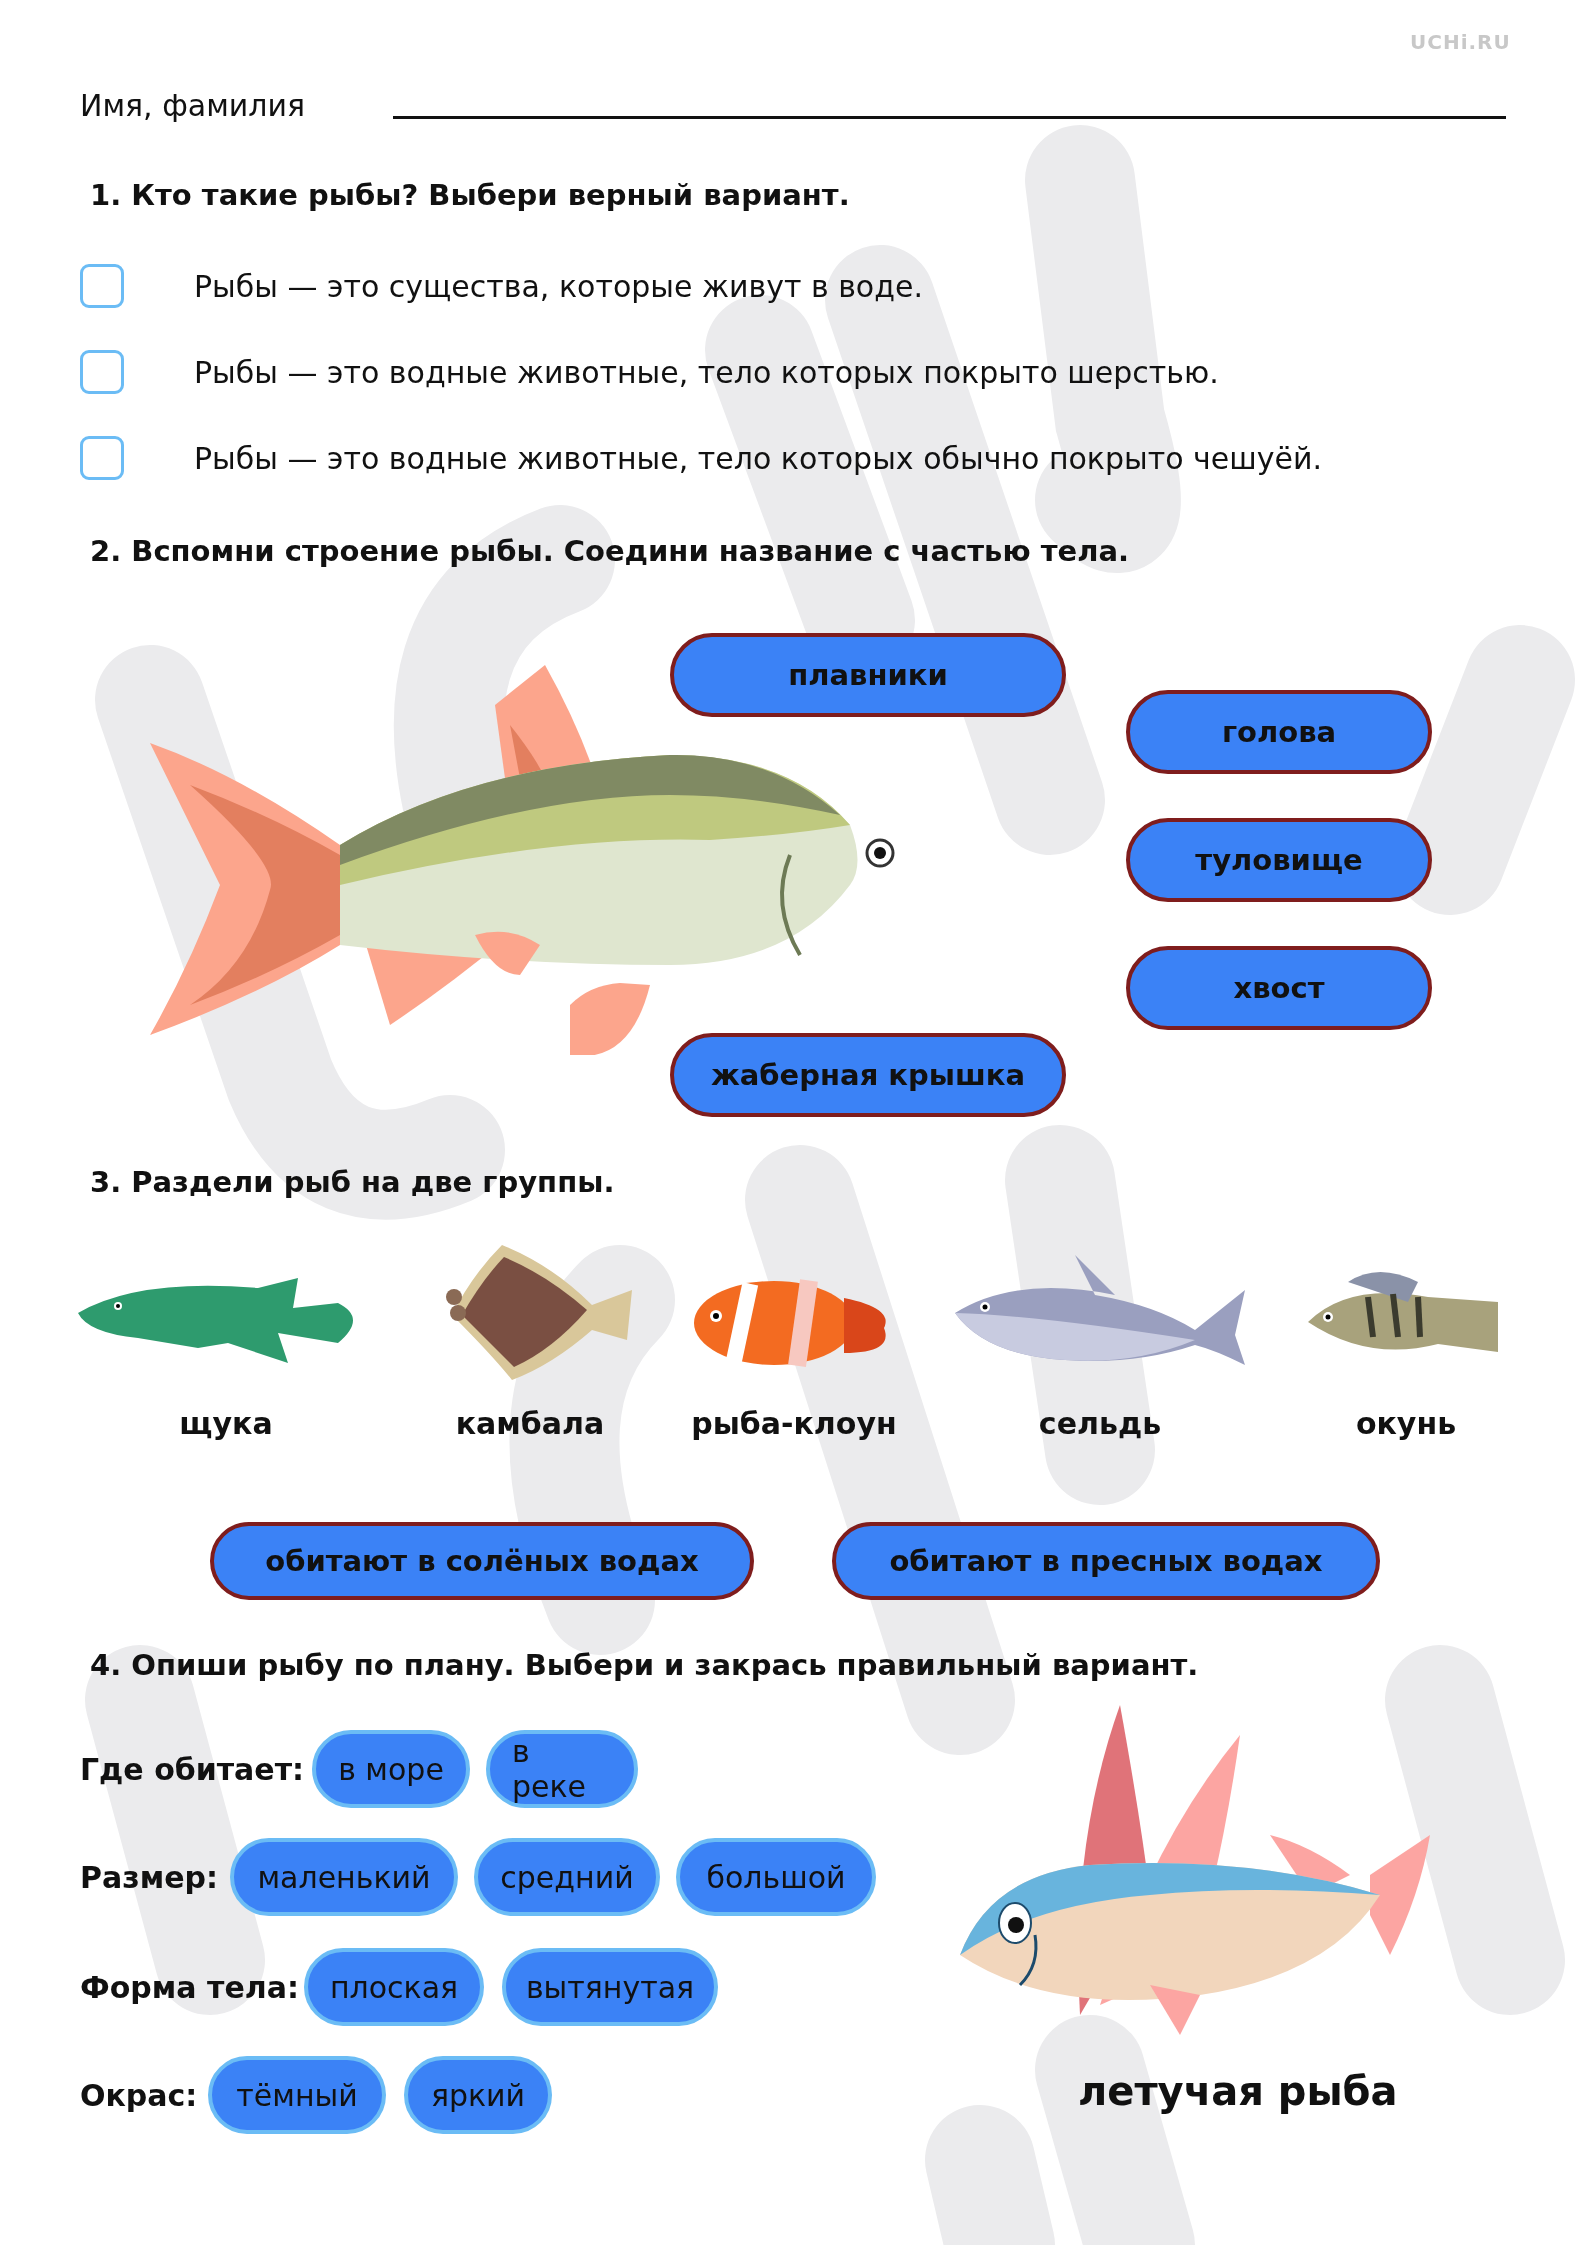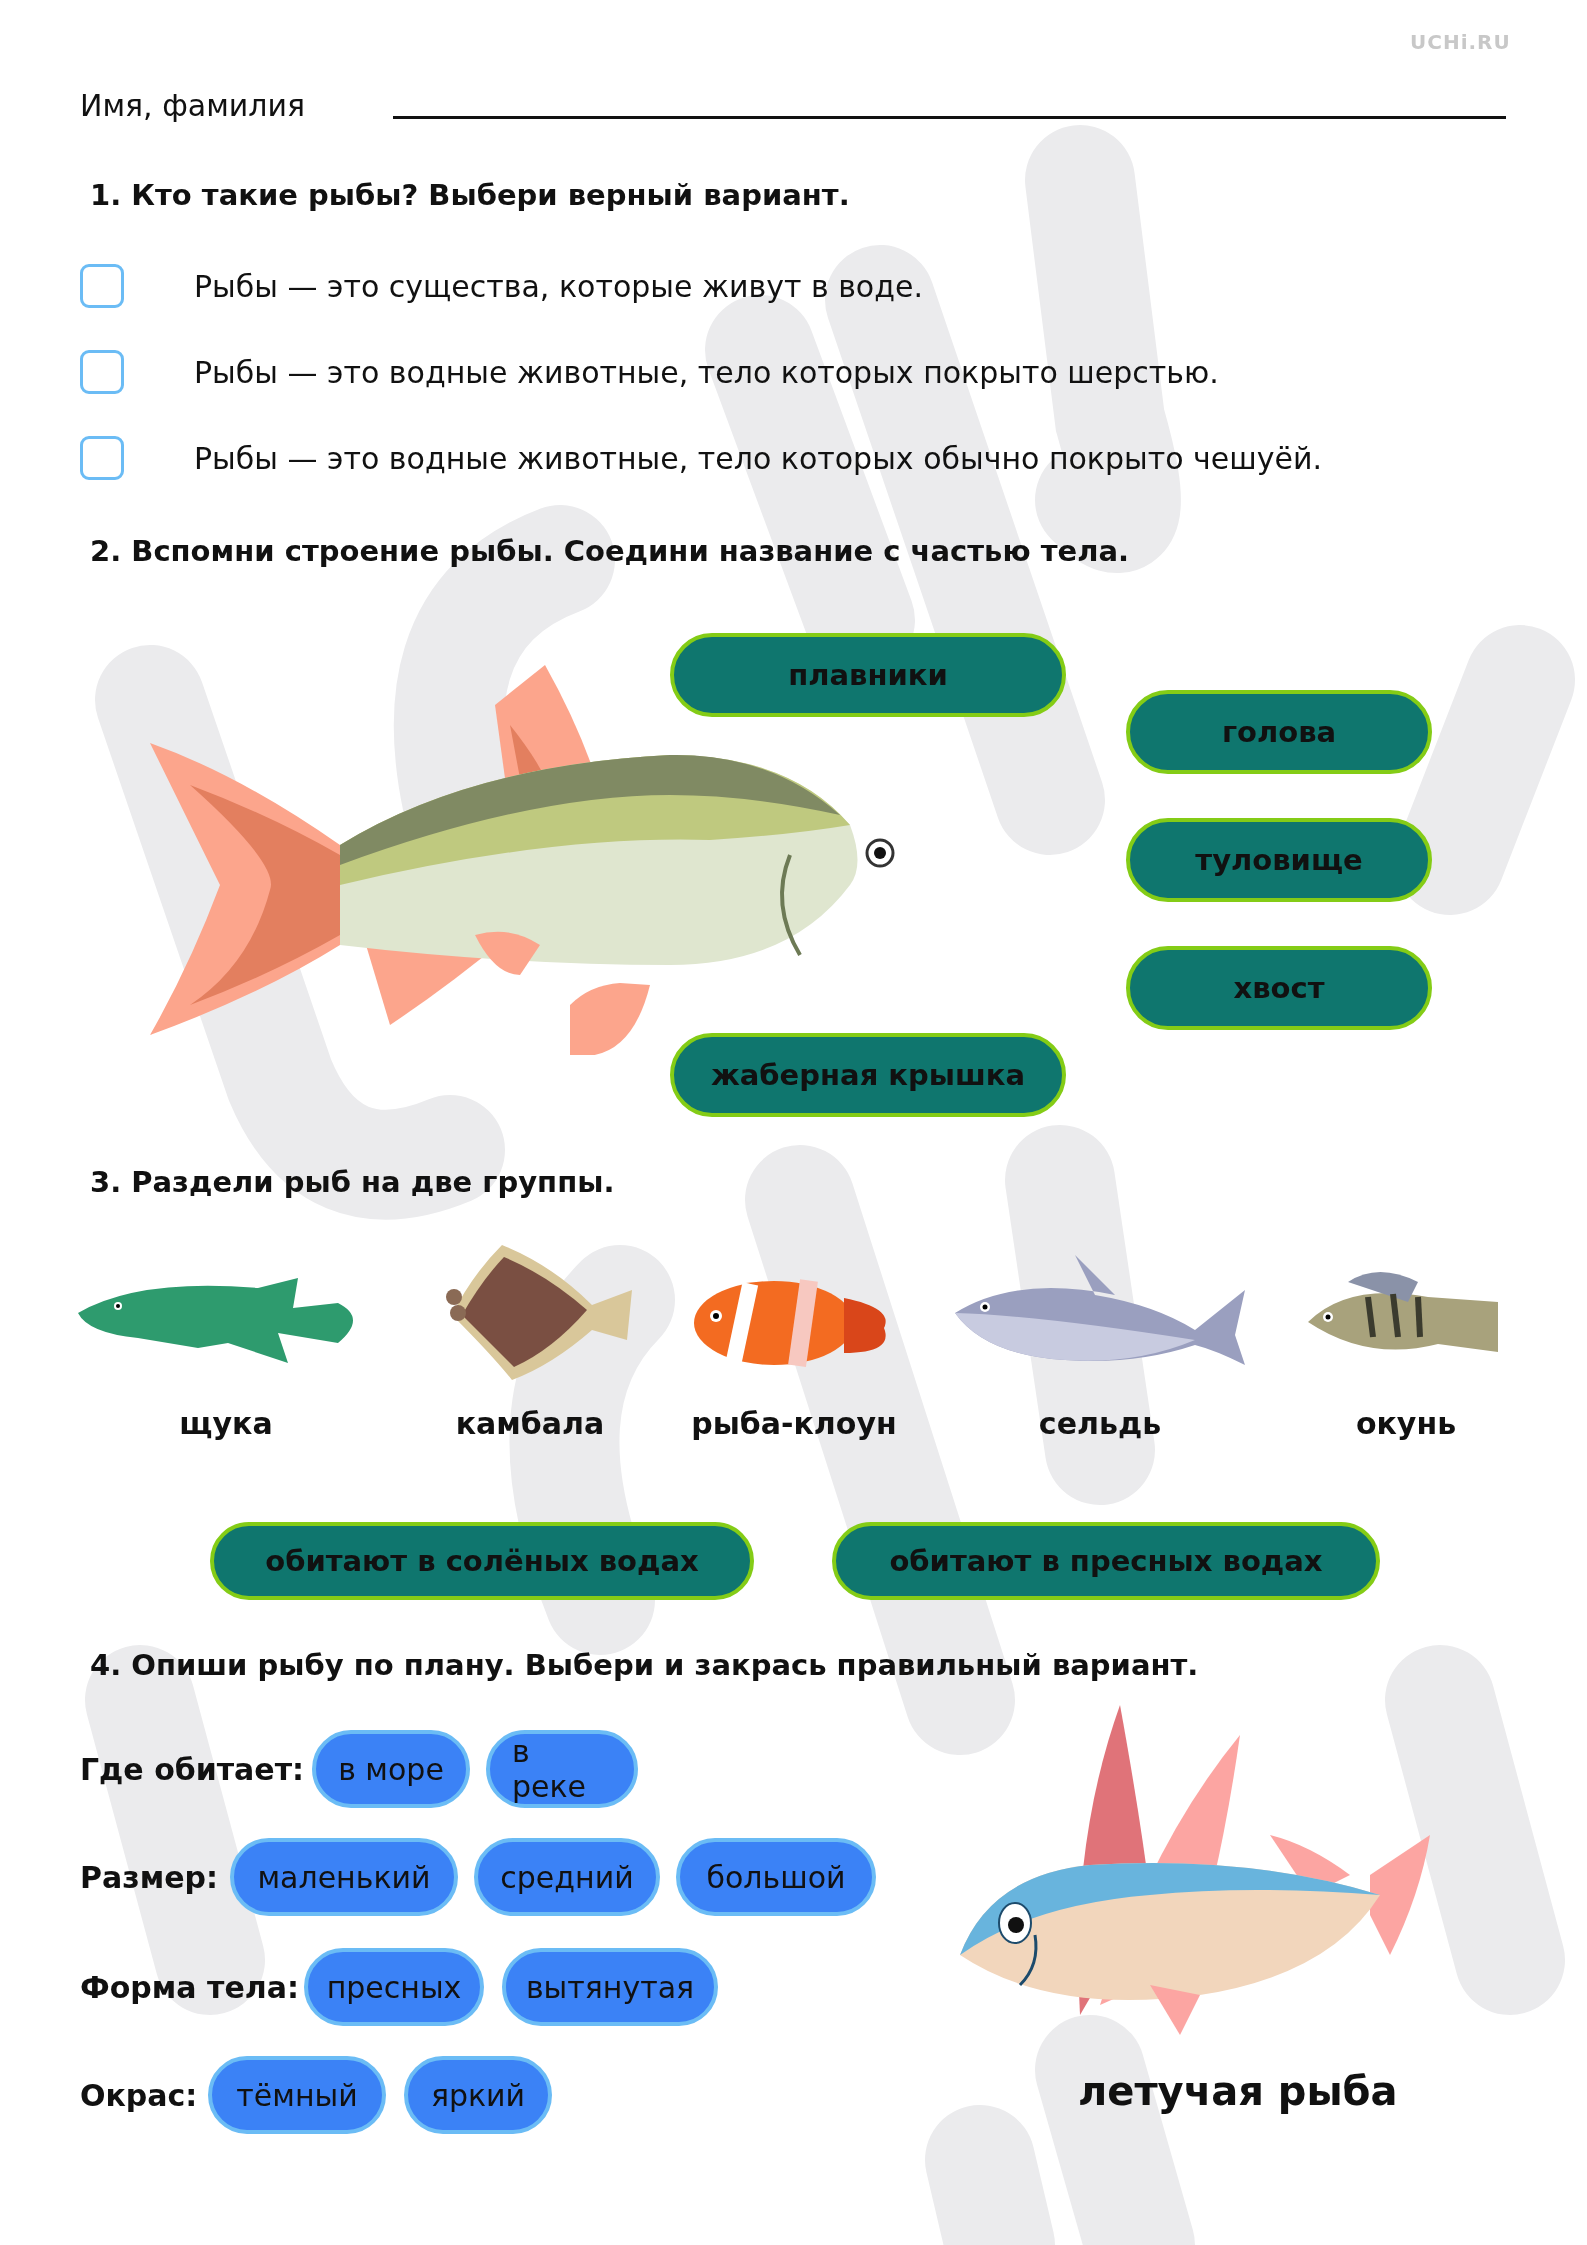--- a/index.html
+++ b/index.html
@@ -7,21 +7,21 @@
   .abs{position:absolute;}
   .wm{position:absolute;left:0;top:0;width:1587px;height:2245px;pointer-events:none;z-index:0;}
   .content{position:absolute;left:0;top:0;width:1587px;height:2245px;z-index:1;padding-left:16px;}
   .brand{left:1410px;top:30px;font-size:20px;font-weight:bold;color:#c8c8c8;letter-spacing:1px;}
   .name-label{left:80px;top:88px;font-size:30px;font-weight:normal;}
   .name-line{left:393px;top:116px;width:1113px;height:3px;background:#111;}
   .q-title{font-size:29px;font-weight:bold;left:90px;}
   .cb-row{left:80px;display:flex;align-items:center;gap:44px;}
   .checkbox{width:44px;height:44px;border:3px solid #6bbcf5;border-radius:9px;background:#fff;box-sizing:border-box;}
   .cb-text{margin-left:26px;font-size:30px;}
-  .pill{position:absolute;border:4px solid #84cc16;border-radius:44px;background:#0f766e;box-sizing:border-box;display:flex;align-items:center;justify-content:center;font-weight:bold;font-size:29px;}
+  .pill{position:absolute;border:4px solid #7f1d1d;border-radius:44px;background:#3b82f6;box-sizing:border-box;display:flex;align-items:center;justify-content:center;font-weight:bold;font-size:29px;}
   .fish-label{position:absolute;font-size:30px;font-weight:bold;text-align:center;width:220px;}
   .row-label{position:absolute;left:80px;font-size:30px;font-weight:bold;}
   .opt{position:absolute;border:4px solid #6bbcf5;border-radius:40px;background:#3b82f6;box-sizing:border-box;display:flex;align-items:center;justify-content:center;font-size:30px;height:78px;padding:0 22px;}
   .fly-label{left:1078px;top:2068px;font-size:40px;font-weight:bold;}
 </style>
 </head>
 <body>
 
 <svg class="wm" viewBox="0 0 1587 2245">
   <g fill="none" stroke="#ebebed" stroke-width="110" stroke-linecap="round">
@@ -137,21 +137,21 @@
   <div class="row-label" style="top:1752px">Где обитает:</div>
   <div class="opt" style="left:312px;top:1730px;width:158px">в море</div>
   <div class="opt" style="left:486px;top:1730px;width:152px">в реке</div>
 
   <div class="row-label" style="top:1860px">Размер:</div>
   <div class="opt" style="left:230px;top:1838px;width:228px">маленький</div>
   <div class="opt" style="left:474px;top:1838px;width:186px">средний</div>
   <div class="opt" style="left:676px;top:1838px;width:200px">большой</div>
 
   <div class="row-label" style="top:1970px">Форма тела:</div>
-  <div class="opt" style="left:304px;top:1948px;width:180px">пресных</div>
+  <div class="opt" style="left:304px;top:1948px;width:180px">плоская</div>
   <div class="opt" style="left:502px;top:1948px;width:216px">вытянутая</div>
 
   <div class="row-label" style="top:2078px">Окрас:</div>
   <div class="opt" style="left:208px;top:2056px;width:178px">тёмный</div>
   <div class="opt" style="left:404px;top:2056px;width:148px">яркий</div>
 
   <svg class="abs" style="left:950px;top:1695px" width="500" height="350" viewBox="0 0 500 350">
     <path d="M130 320 Q120 150 170 10 Q190 120 200 200 Z" fill="#e07379"></path>
     <path d="M150 310 Q200 150 290 40 Q270 180 240 270 Z" fill="#fca5a2"></path>
     <path d="M320 140 Q360 150 400 180 L360 200 Z" fill="#fca5a2"></path>

